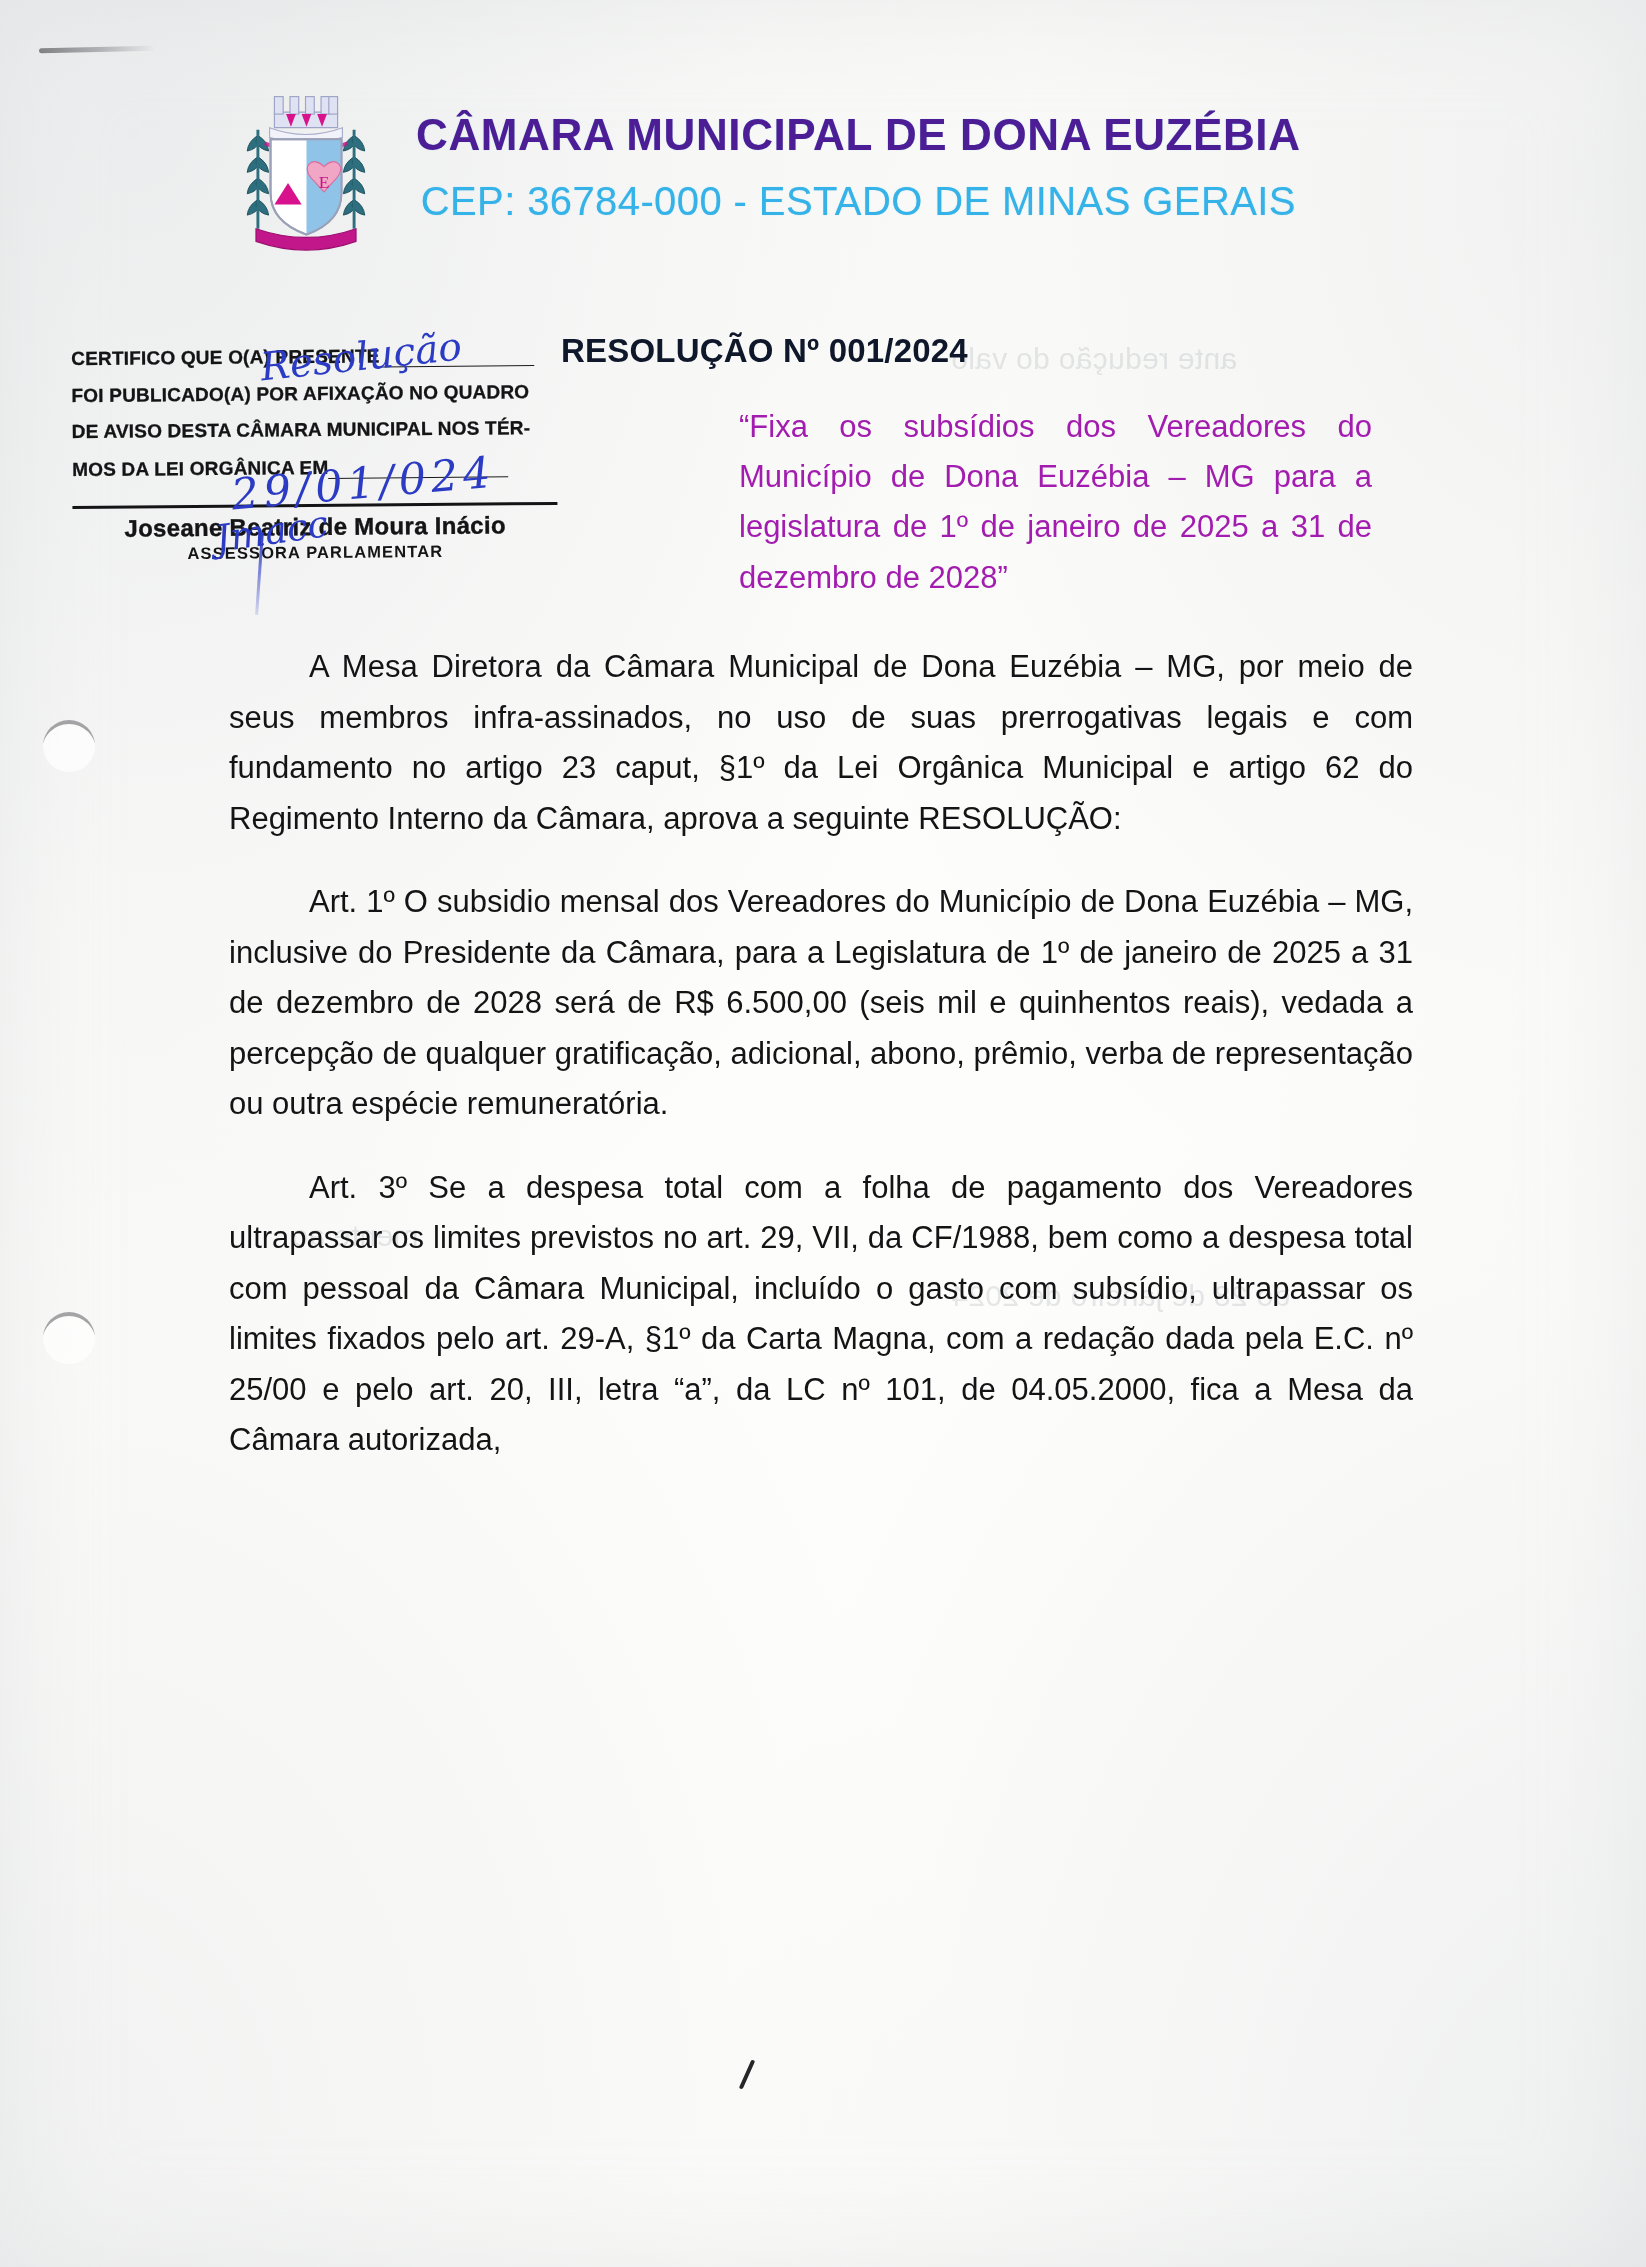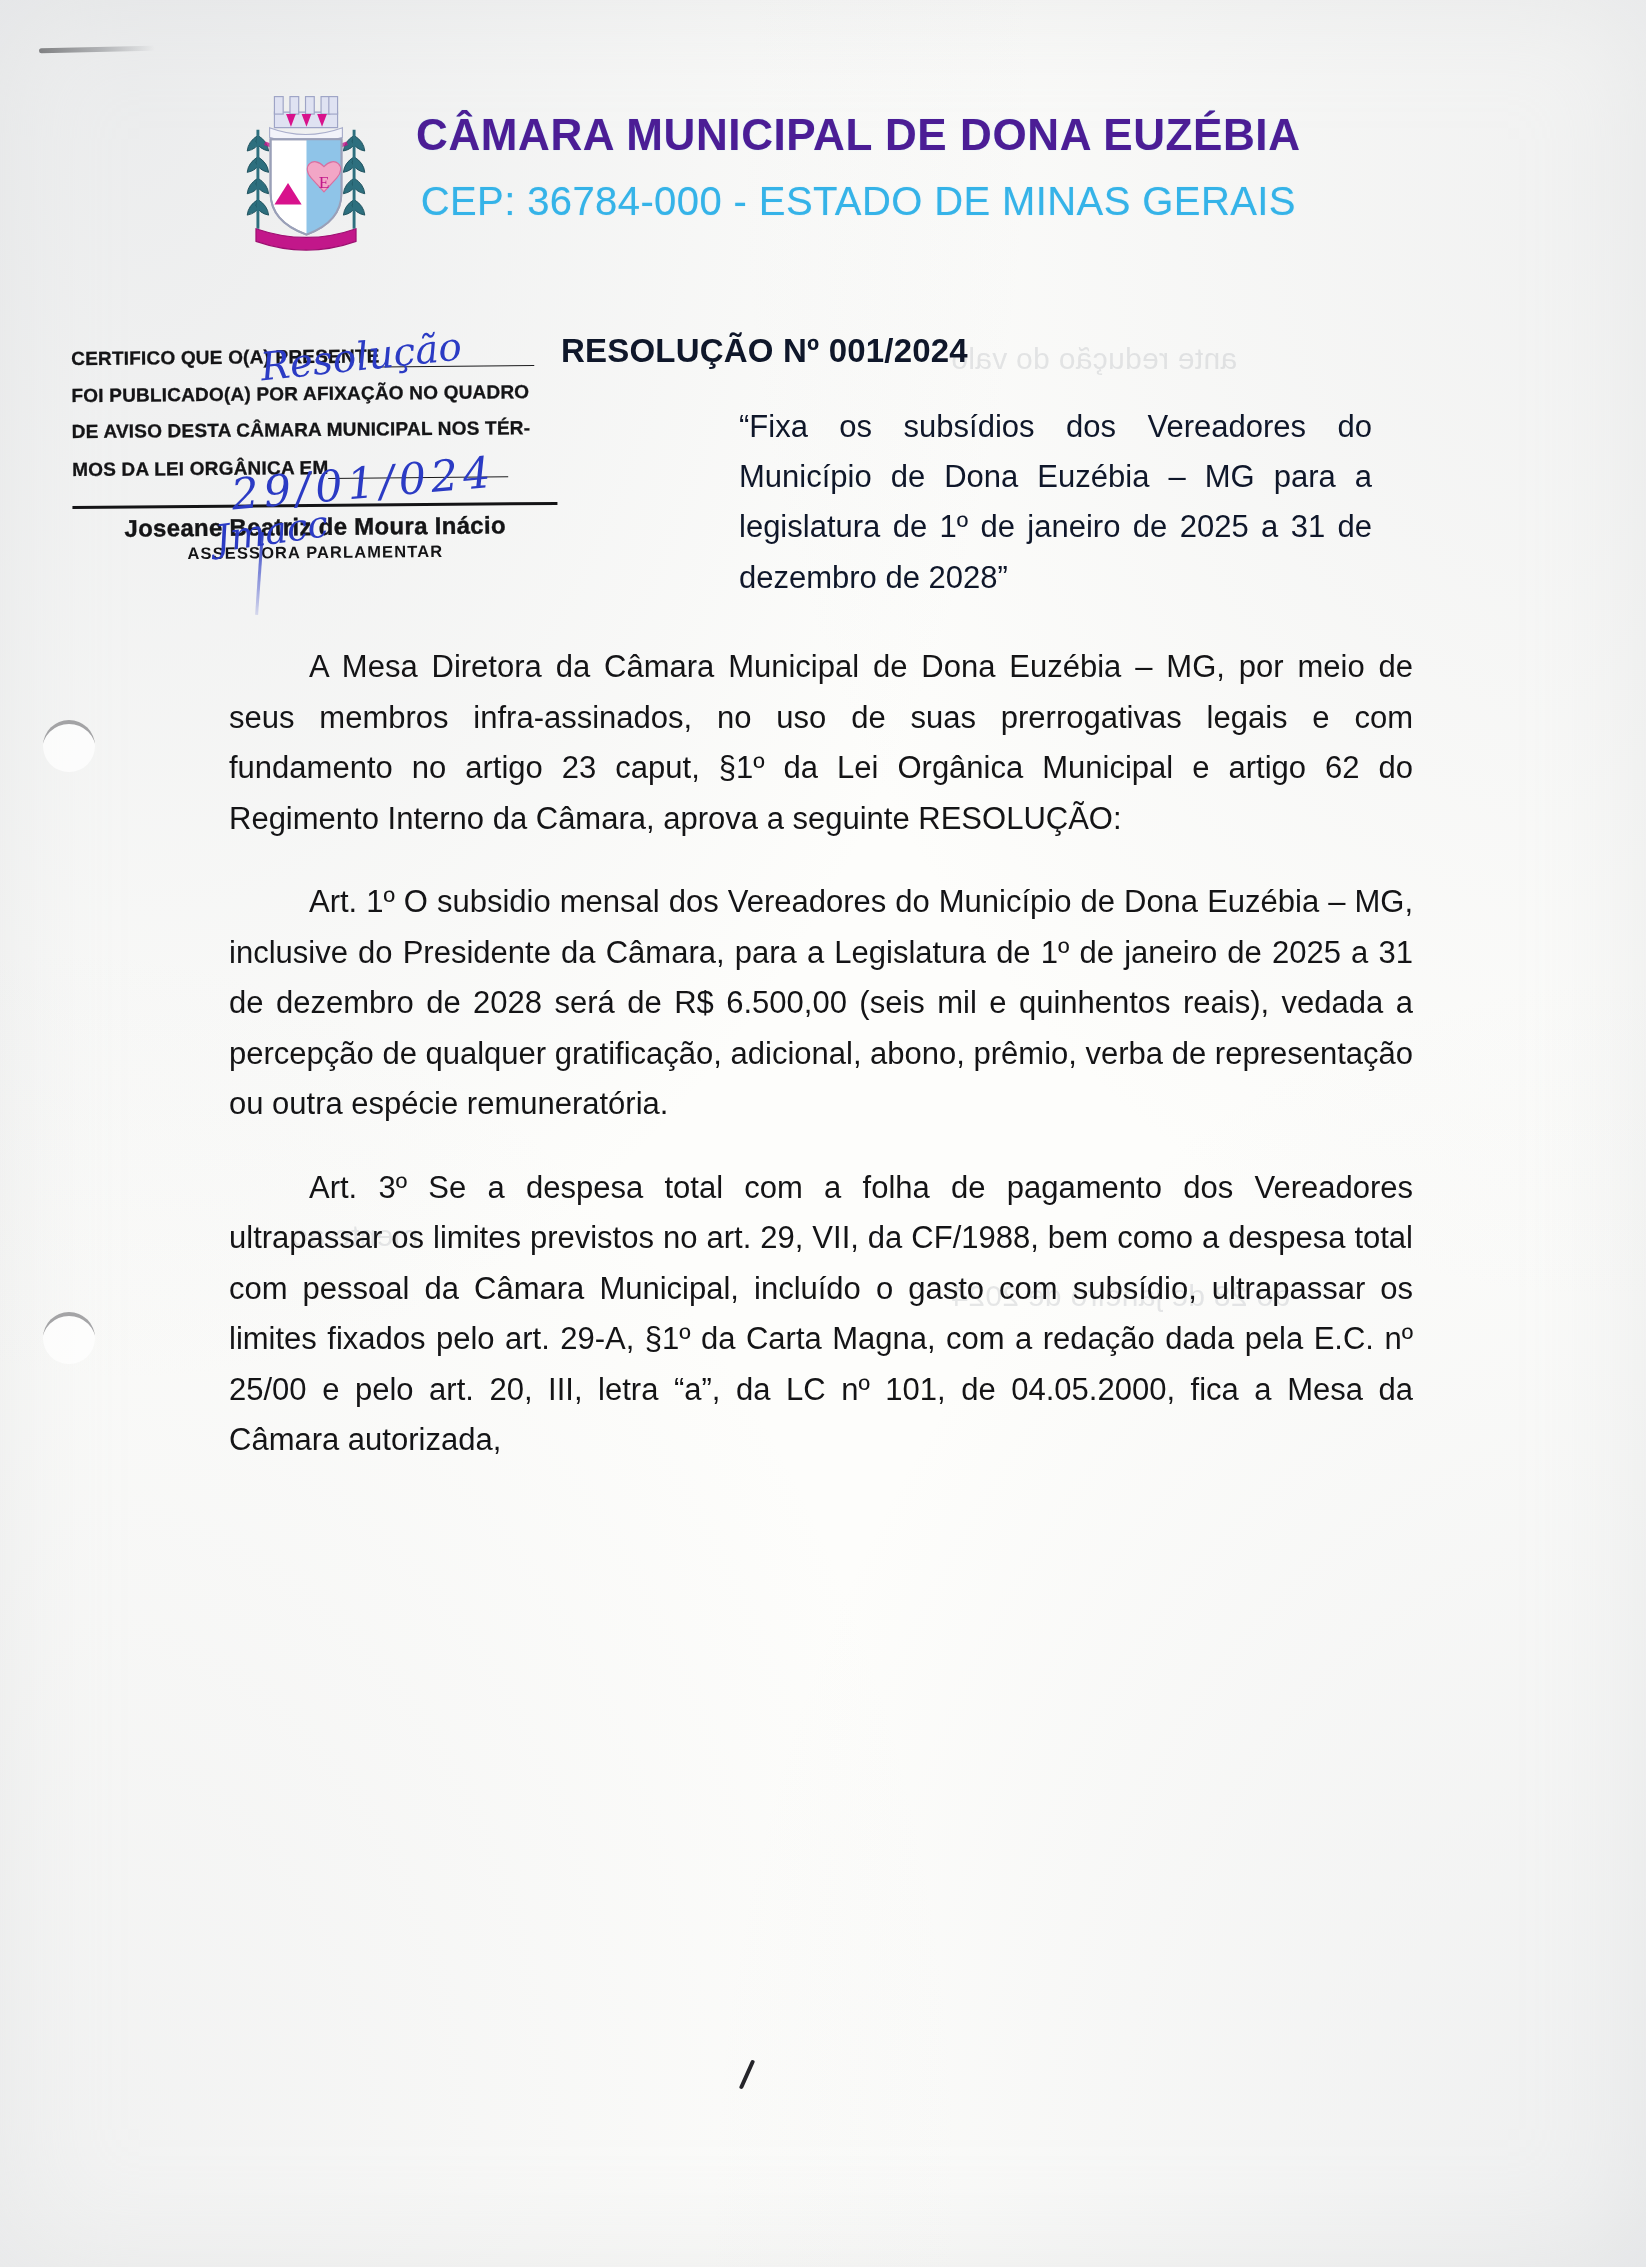--- a/index.html
+++ b/index.html
@@ -166,21 +166,21 @@
     color: #0f172a;
   }
   .quote {
     position: absolute;
     left: 739px; top: 402px;
     width: 633px;
     font-size: 31px;
     line-height: 1.62;
     text-align: justify;
     text-align-last: left;
-    color: #0f172a;
+    color: #a21caf;
   }
   .body {
     position: absolute;
     left: 229px; top: 642px;
     width: 1184px;
   }
   .body p {
     margin: 0 0 33px 0;
     font-size: 31px;
     line-height: 1.63;

